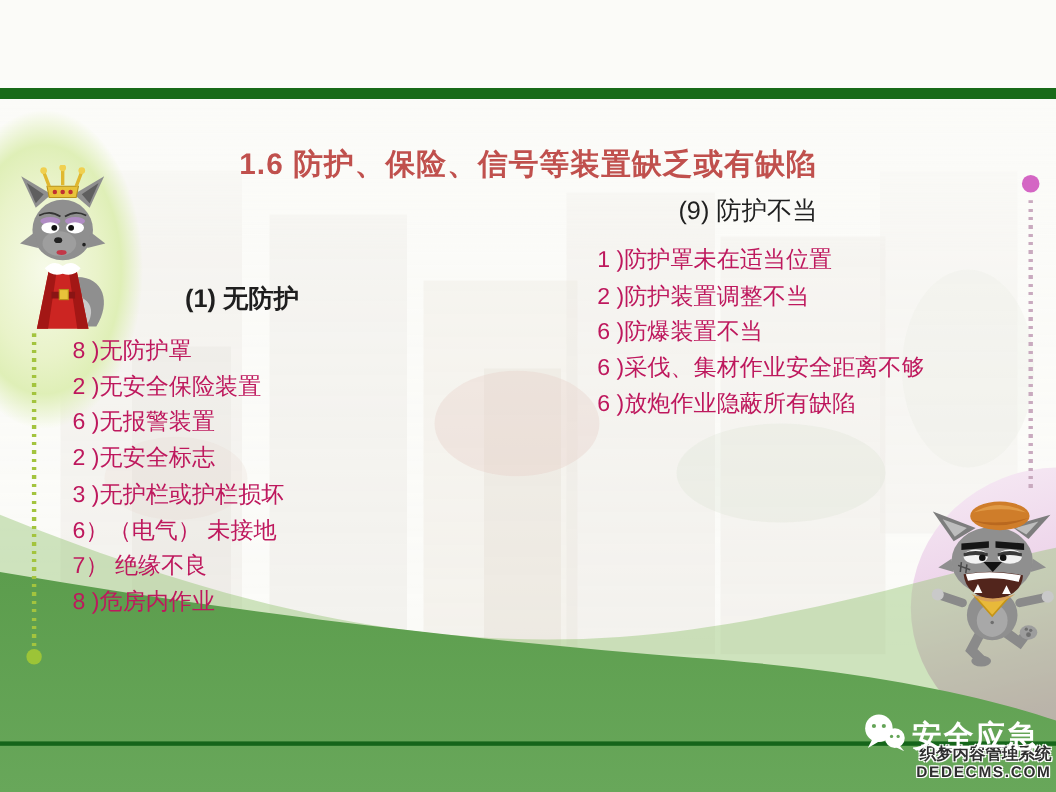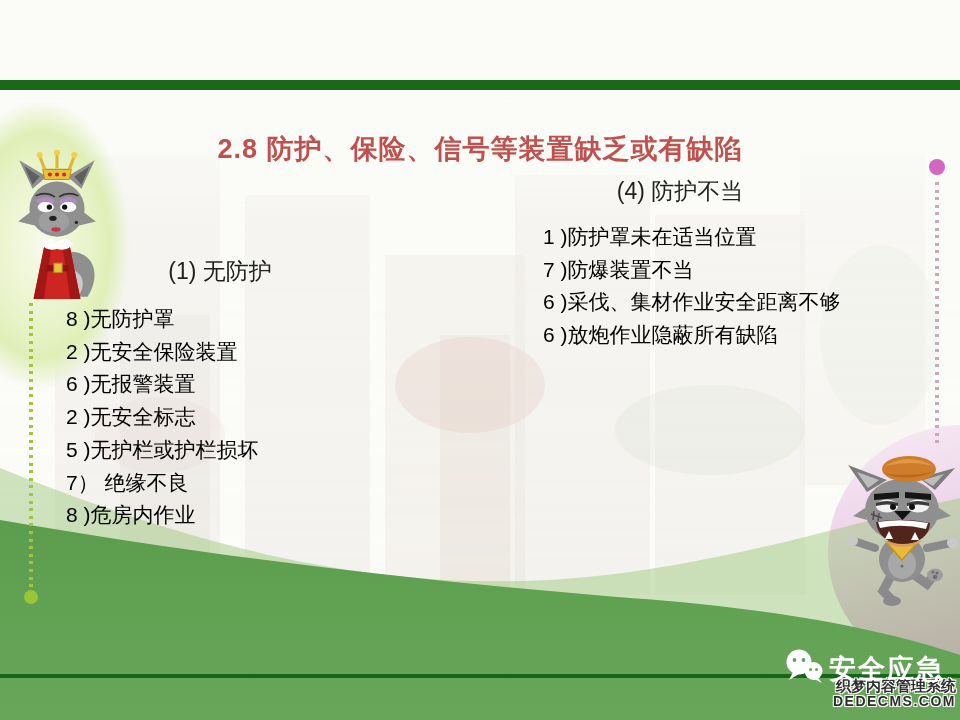--- a/index.html
+++ b/index.html
@@ -32,23 +32,23 @@
 
   
   .char-queen{left:6px;top:150px;z-index:5;}
   .char-wolf{left:845px;top:448px;z-index:5;}
 
   
   .title{left:15px;top:131px;width:930px;text-align:center;font-size:27px;font-weight:600;
     color:#c0504d;letter-spacing:1px;z-index:6;}
   .heading-right{left:545px;top:176px;width:270px;text-align:center;font-size:23px;font-weight:500;
     color:#1f1f1f;z-index:6;}
-  .heading-left{left:120px;top:256px;width:200px;text-align:center;font-size:23px;font-weight:400;
+  .heading-left{left:120px;top:256px;width:200px;text-align:center;font-size:23px;font-weight:700;
     color:#1f1f1f;z-index:6;}
-  .list{z-index:6;color:#000000;font-size:21px;line-height:32.7px;white-space:nowrap;}
+  .list{z-index:6;color:#be185d;font-size:21px;line-height:32.7px;white-space:nowrap;}
   .list-left{left:66px;top:303px;}
   .list-right{left:543px;top:221px;}
 
   
   .divider{left:0;top:674px;width:960px;height:4px;background:#15651a;z-index:7;}
   .brand-row{left:784px;top:649px;display:flex;align-items:center;gap:5px;z-index:8;}
   .brand-text{font-size:27px;font-weight:600;color:#ffffff;letter-spacing:2px;}
   .cms{right:4px;top:678px;text-align:right;z-index:8;line-height:1.06;color:#2e2e2e;
     text-shadow:0 0 2px #fff,1px 1px 0 #fff,-1px -1px 0 #fff,1px -1px 0 #fff,-1px 1px 0 #fff;}
   .cms-name{font-size:15px;font-weight:700;}
@@ -175,39 +175,41 @@
     <circle cx="67" cy="59" r="3" fill="#111"></circle>
     <path d="M49,63 L66,63 L57.5,72 Z" fill="#111"></path>
     <path d="M31,74 Q57,69 85,75 Q84,94 57,97 Q33,93 31,74 Z" fill="#52251c"></path>
     <path d="M33,74 Q57,70 83,75 L81,81 Q57,75 35,80 Z" fill="#ffffff"></path>
     <path d="M40,91 L44,83 L48,91 Z" fill="#ffffff"></path>
     <path d="M66,92 L70,84 L74,92 Z" fill="#ffffff"></path>
     <path d="M38,92 Q57,100 78,92 Q70,99 57,99 Q45,99 38,92 Z" fill="#d8a05a"></path>
     <path d="M26,66 L37,70 M29,63 L28,72 M34,65 L33,73" stroke="#4a4a4a" stroke-width="1.4"></path>
   </svg>
 
-  <div class="abs title">2.8 防护、保险、信号等装置缺乏或有缺陷</div>
-
-  <div class="abs heading-right">(4) 防护不当</div>
+  <div class="abs title">1.6 防护、保险、信号等装置缺乏或有缺陷</div>
+
+  <div class="abs heading-right">(9) 防护不当</div>
 
   <div class="abs heading-left">(1) 无防护</div>
 
   <div class="abs list list-left">
     <div>8 )无防护罩</div>
     <div>2 )无安全保险装置</div>
     <div>6 )无报警装置</div>
     <div>2 )无安全标志</div>
-    <div>5 )无护栏或护栏损坏</div>
+    <div>3 )无护栏或护栏损坏</div>
+    <div>6）（电气） 未接地</div>
     <div>7） 绝缘不良</div>
     <div>8 )危房内作业</div>
   </div>
 
   <div class="abs list list-right">
     <div>1 )防护罩未在适当位置</div>
-    <div>7 )防爆装置不当</div>
+    <div>2 )防护装置调整不当</div>
+    <div>6 )防爆装置不当</div>
     <div>6 )采伐、集材作业安全距离不够</div>
     <div>6 )放炮作业隐蔽所有缺陷</div>
   </div>
 
   <div class="abs top-bar"></div>
   <div class="abs divider"></div>
 
   <div class="abs cms">
     <div class="cms-name">织梦内容管理系统</div>
     <div class="cms-domain">DEDECMS.COM</div>

